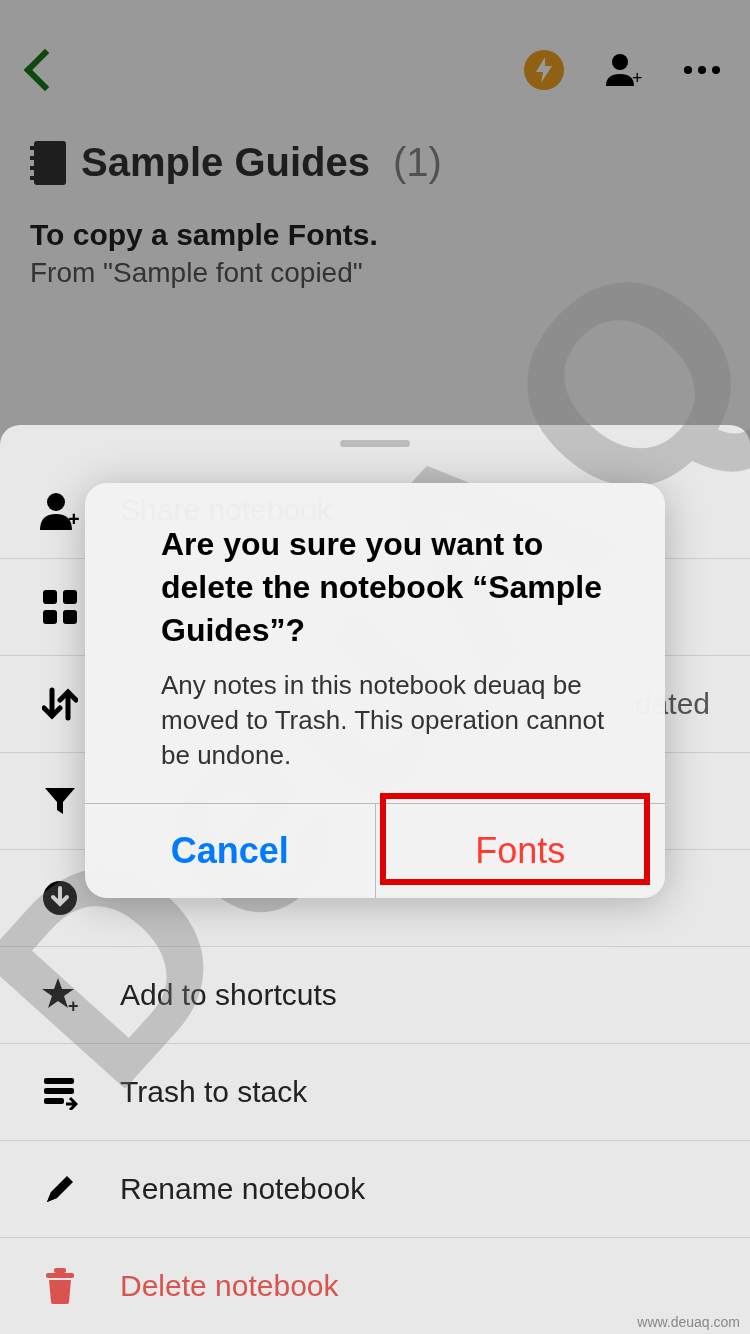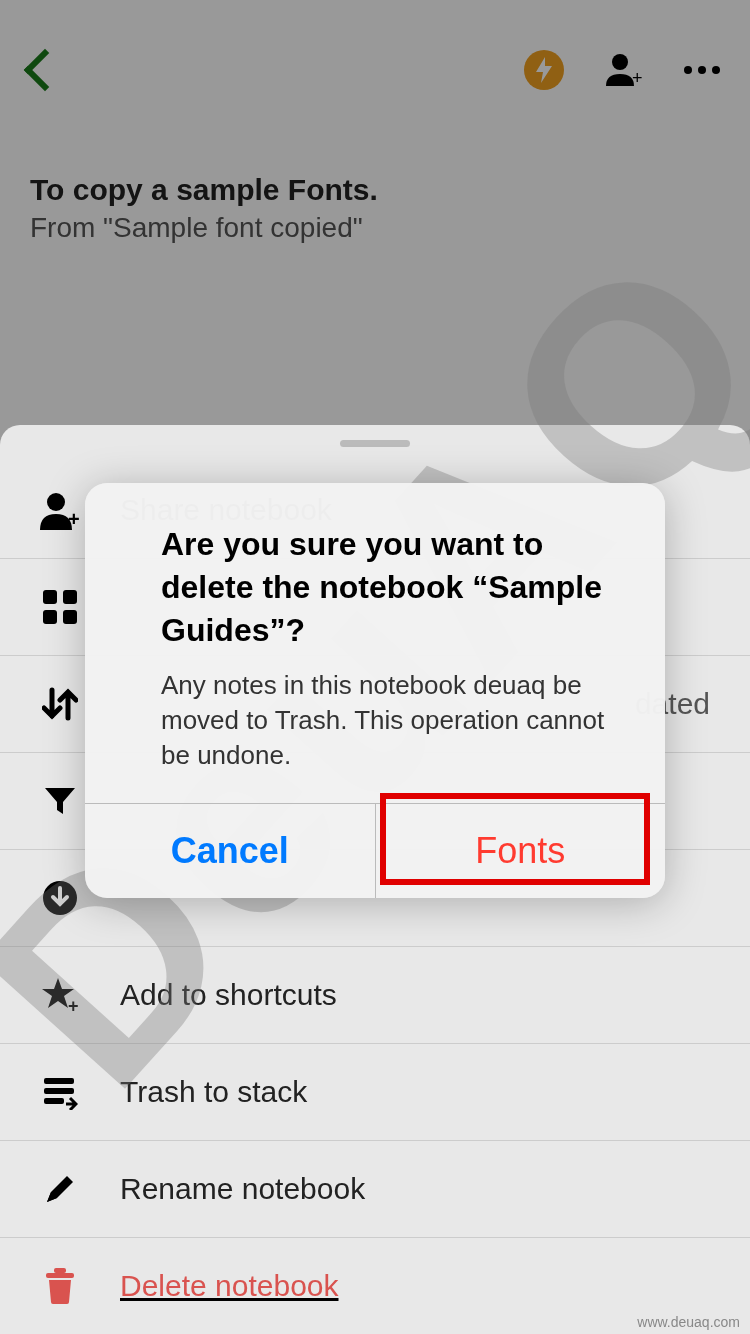--- a/index.html
+++ b/index.html
@@ -25,21 +25,21 @@
 .subtitle-bold { font-size: 30px; font-weight: 700; color: #222; margin-top: 33px; }
 .subtitle-sub { font-size: 28px; color: #555; margin-top: 5px; }
 
 
 .dim { position: absolute; inset: 0; background: rgba(0,0,0,0.4); }
 
 
 .sheet { position: absolute; bottom: 0; left: 0; right: 0; background: #e8e8e8; border-top-left-radius: 20px; border-top-right-radius: 20px; padding-top: 15px; }
 .handle { width: 70px; height: 7px; background: #bbb; border-radius: 4px; margin: 0 auto 15px auto; }
 .sheet-item { display: flex; align-items: center; padding: 28px 40px; border-bottom: 1px solid #ccc; background: #e8e8e8; }
-.sheet-item:last-child { border-bottom: none; text-decoration: underline; }
+.sheet-item:last-child { border-bottom: none; }
 .sheet-icon { width: 40px; height: 40px; display: flex; align-items: center; justify-content: center; color: #000; }
 .sheet-label { font-size: 30px; color: #222; margin-left: 40px; }
 .sheet-item.danger .sheet-label { color: #d9534f; }
 .sheet-item.danger .sheet-icon { color: #d9534f; }
 .sheet-right { margin-left: auto; font-size: 30px; color: #555; }
 
 
 .alert { position: absolute; left: 85px; right: 85px; top: 483px; background: rgba(242,242,242,0.98); border-radius: 22px; overflow: hidden; box-shadow: 0 5px 40px rgba(0,0,0,0.25); }
 .alert-body { padding: 40px 44px 30px 30px; text-align: left; margin-left: 46px; }
 .alert-title { font-size: 32px; font-weight: 700; color: #000; line-height: 1.35; }
@@ -82,20 +82,31 @@
     <div class="header-icon">
       <div class="more-dots">
           <span></span>
           <span></span>
           <span></span>
         </div>
     </div>
   </div>
 
   <div class="title-area">
+    <div class="title-row">
+      <svg class="notebook-icon-svg" viewBox="0 0 36 44">
+          <rect x="4" y="0" width="32" height="44" rx="3" fill="#333"></rect>
+          <rect x="0" y="5" width="6" height="4" fill="#333"></rect>
+          <rect x="0" y="15" width="6" height="4" fill="#333"></rect>
+          <rect x="0" y="25" width="6" height="4" fill="#333"></rect>
+          <rect x="0" y="35" width="6" height="4" fill="#333"></rect>
+        </svg>
+      <span class="title-text">Sample Guides</span>
+      <span class="title-count">(1)</span>
+    </div>
     <div class="subtitle-bold">To copy a sample Fonts.</div>
     <div class="subtitle-sub">From "Sample font copied"</div>
   </div>
 
   <div class="dim"></div>
 
   <div class="sheet">
     <div class="handle"></div>
 
     <div class="sheet-item">

